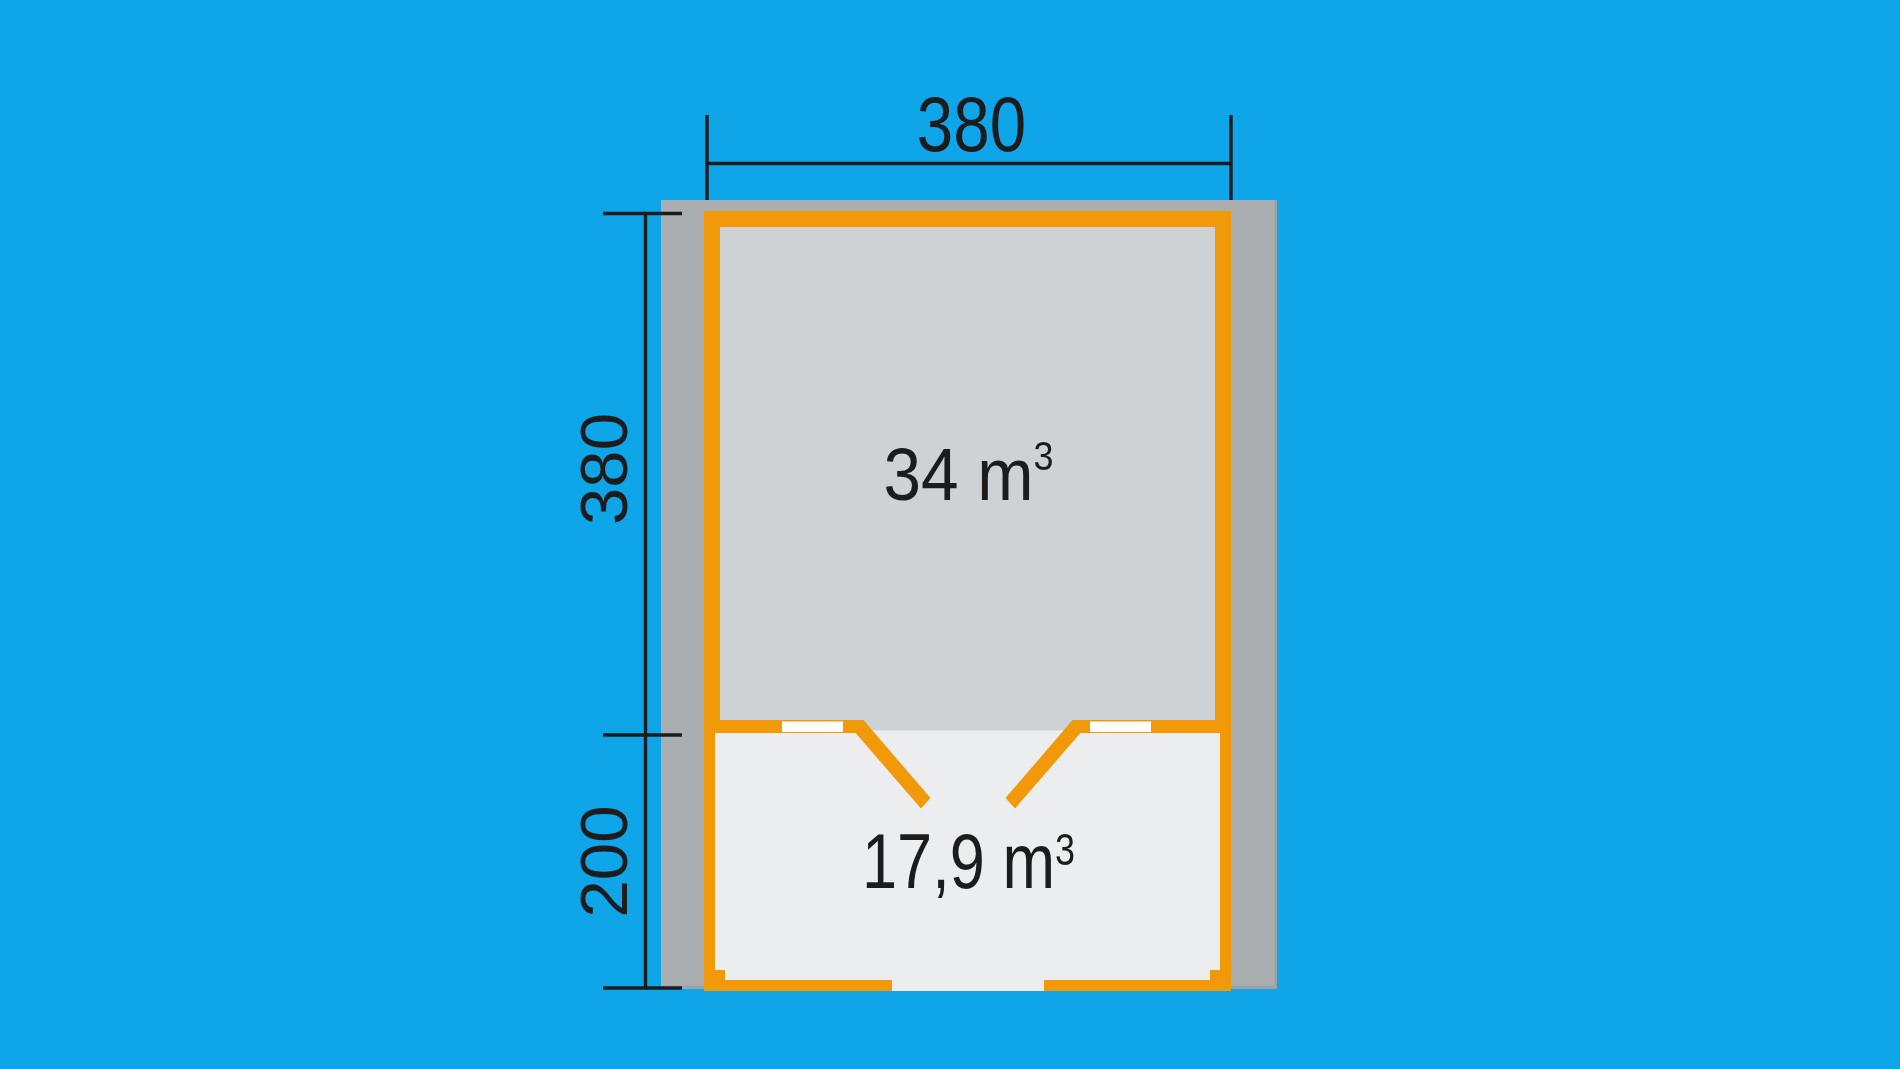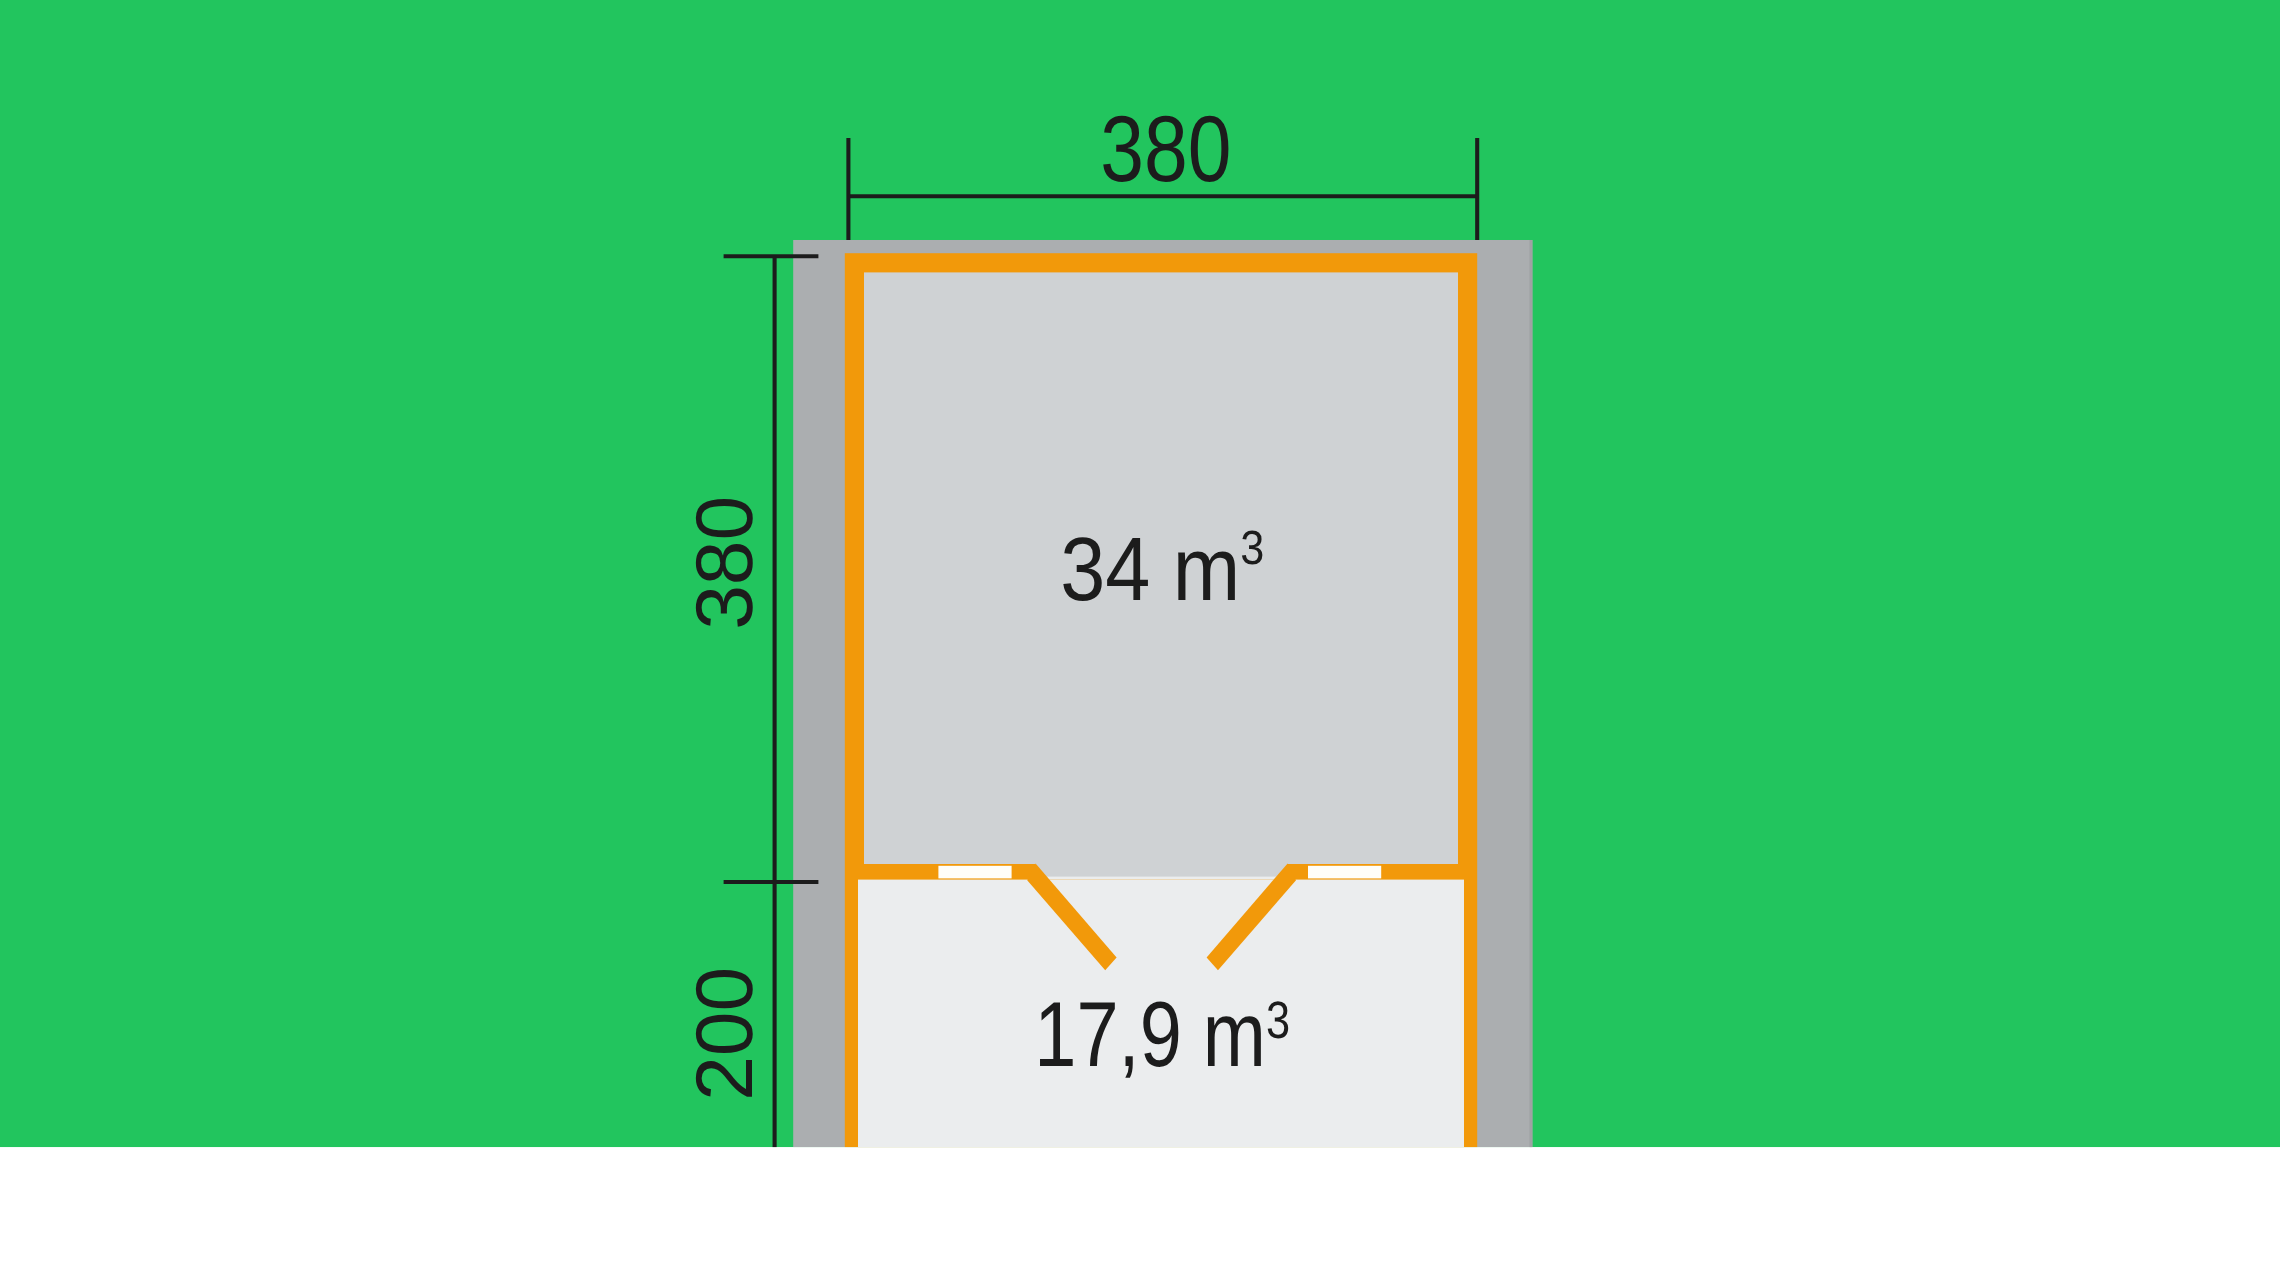--- a/index.html
+++ b/index.html
@@ -1,16 +1,16 @@
 <!DOCTYPE html>
 <html><head>
 <meta charset="utf-8">
 <style>
   html,body{margin:0;padding:0;background:#ffffff;}
-  .page{position:relative;width:1900px;height:956px;background:#22c55e;overflow:hidden;}
+  .page{position:relative;width:1900px;height:1069px;background:#0ea5e9;overflow:hidden;}
   svg{position:absolute;left:0;top:0;}
   text{font-family:"Liberation Sans", sans-serif;fill:#1c1c1c;}
 </style>
 </head>
 <body>
 <div class="page">
 <svg width="1900" height="1069" viewBox="0 0 1900 1069">
 
   <g>
         <rect x="661" y="200" width="616" height="789" fill="#abaeb0"></rect>

